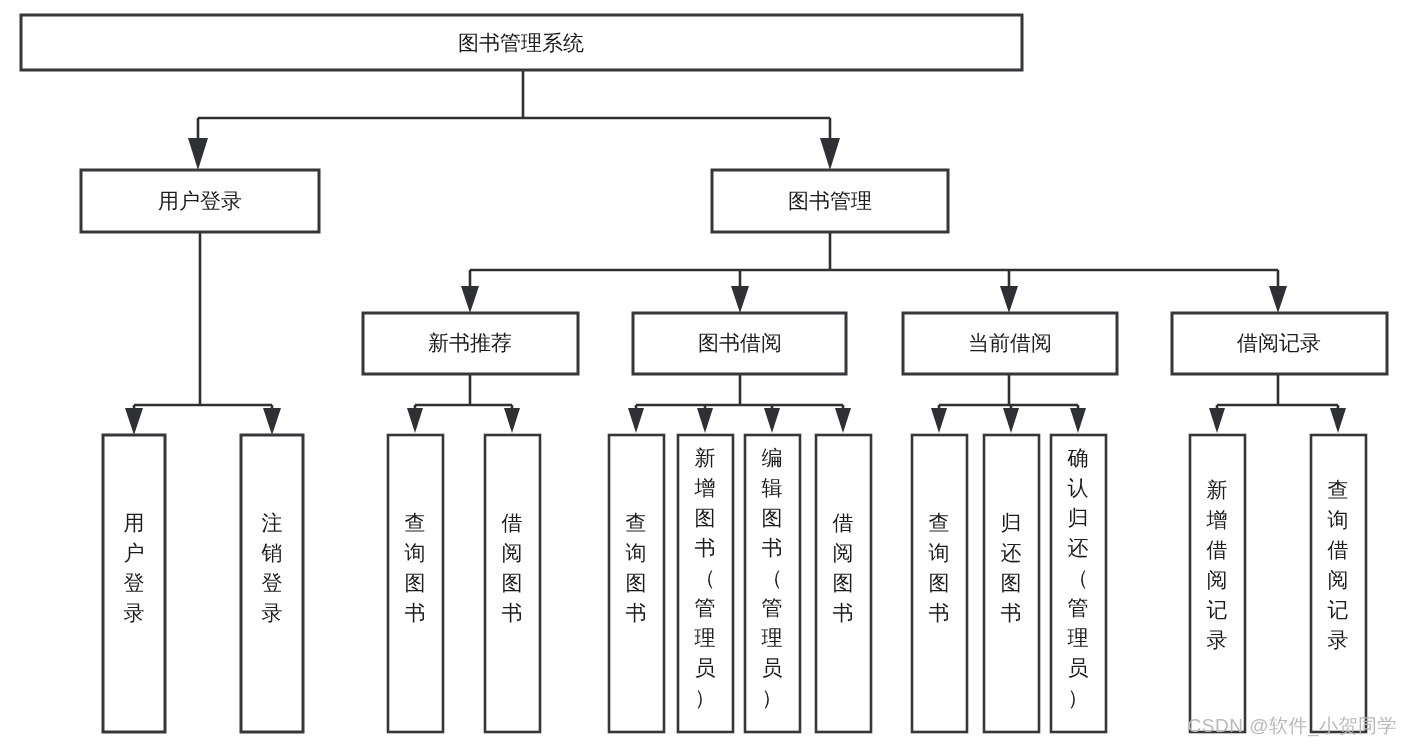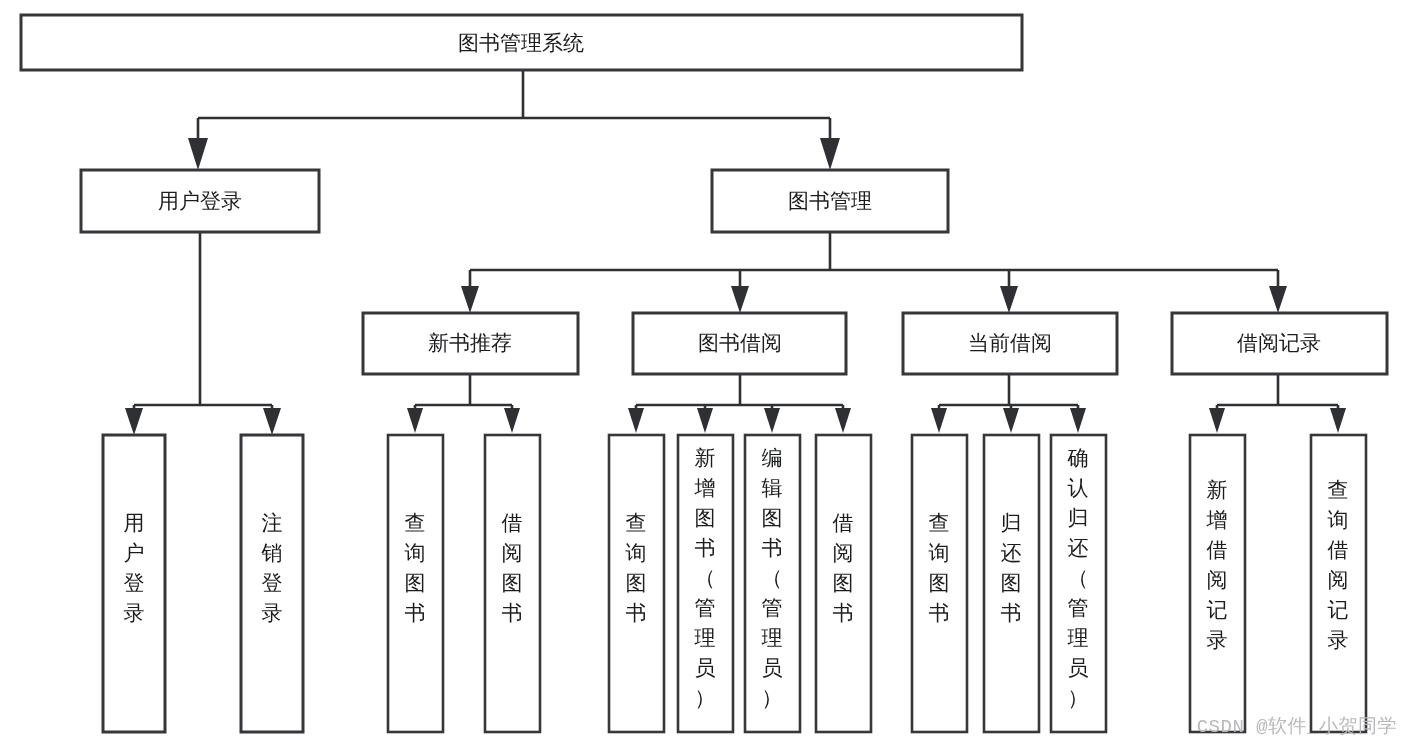--- a/index.html
+++ b/index.html
@@ -58,21 +58,21 @@
   .node-label-v {
     font-family: "Liberation Sans", "DejaVu Sans", sans-serif;
     font-size: 21px;
     fill: #1b1c1e;
     text-anchor: middle;
   }
   .watermark-text {
     position: absolute;
     right: 8px;
     bottom: 8px;
-    font-family: Liberation Mono, monospace;
+    font-family: Liberation Sans, sans-serif;
     font-size: 19px;
     color: #b9b9bb;
     letter-spacing: 0.5px;
     white-space: nowrap;
     user-select: none;
   }
 </style>
 </head>
 <body>
 

